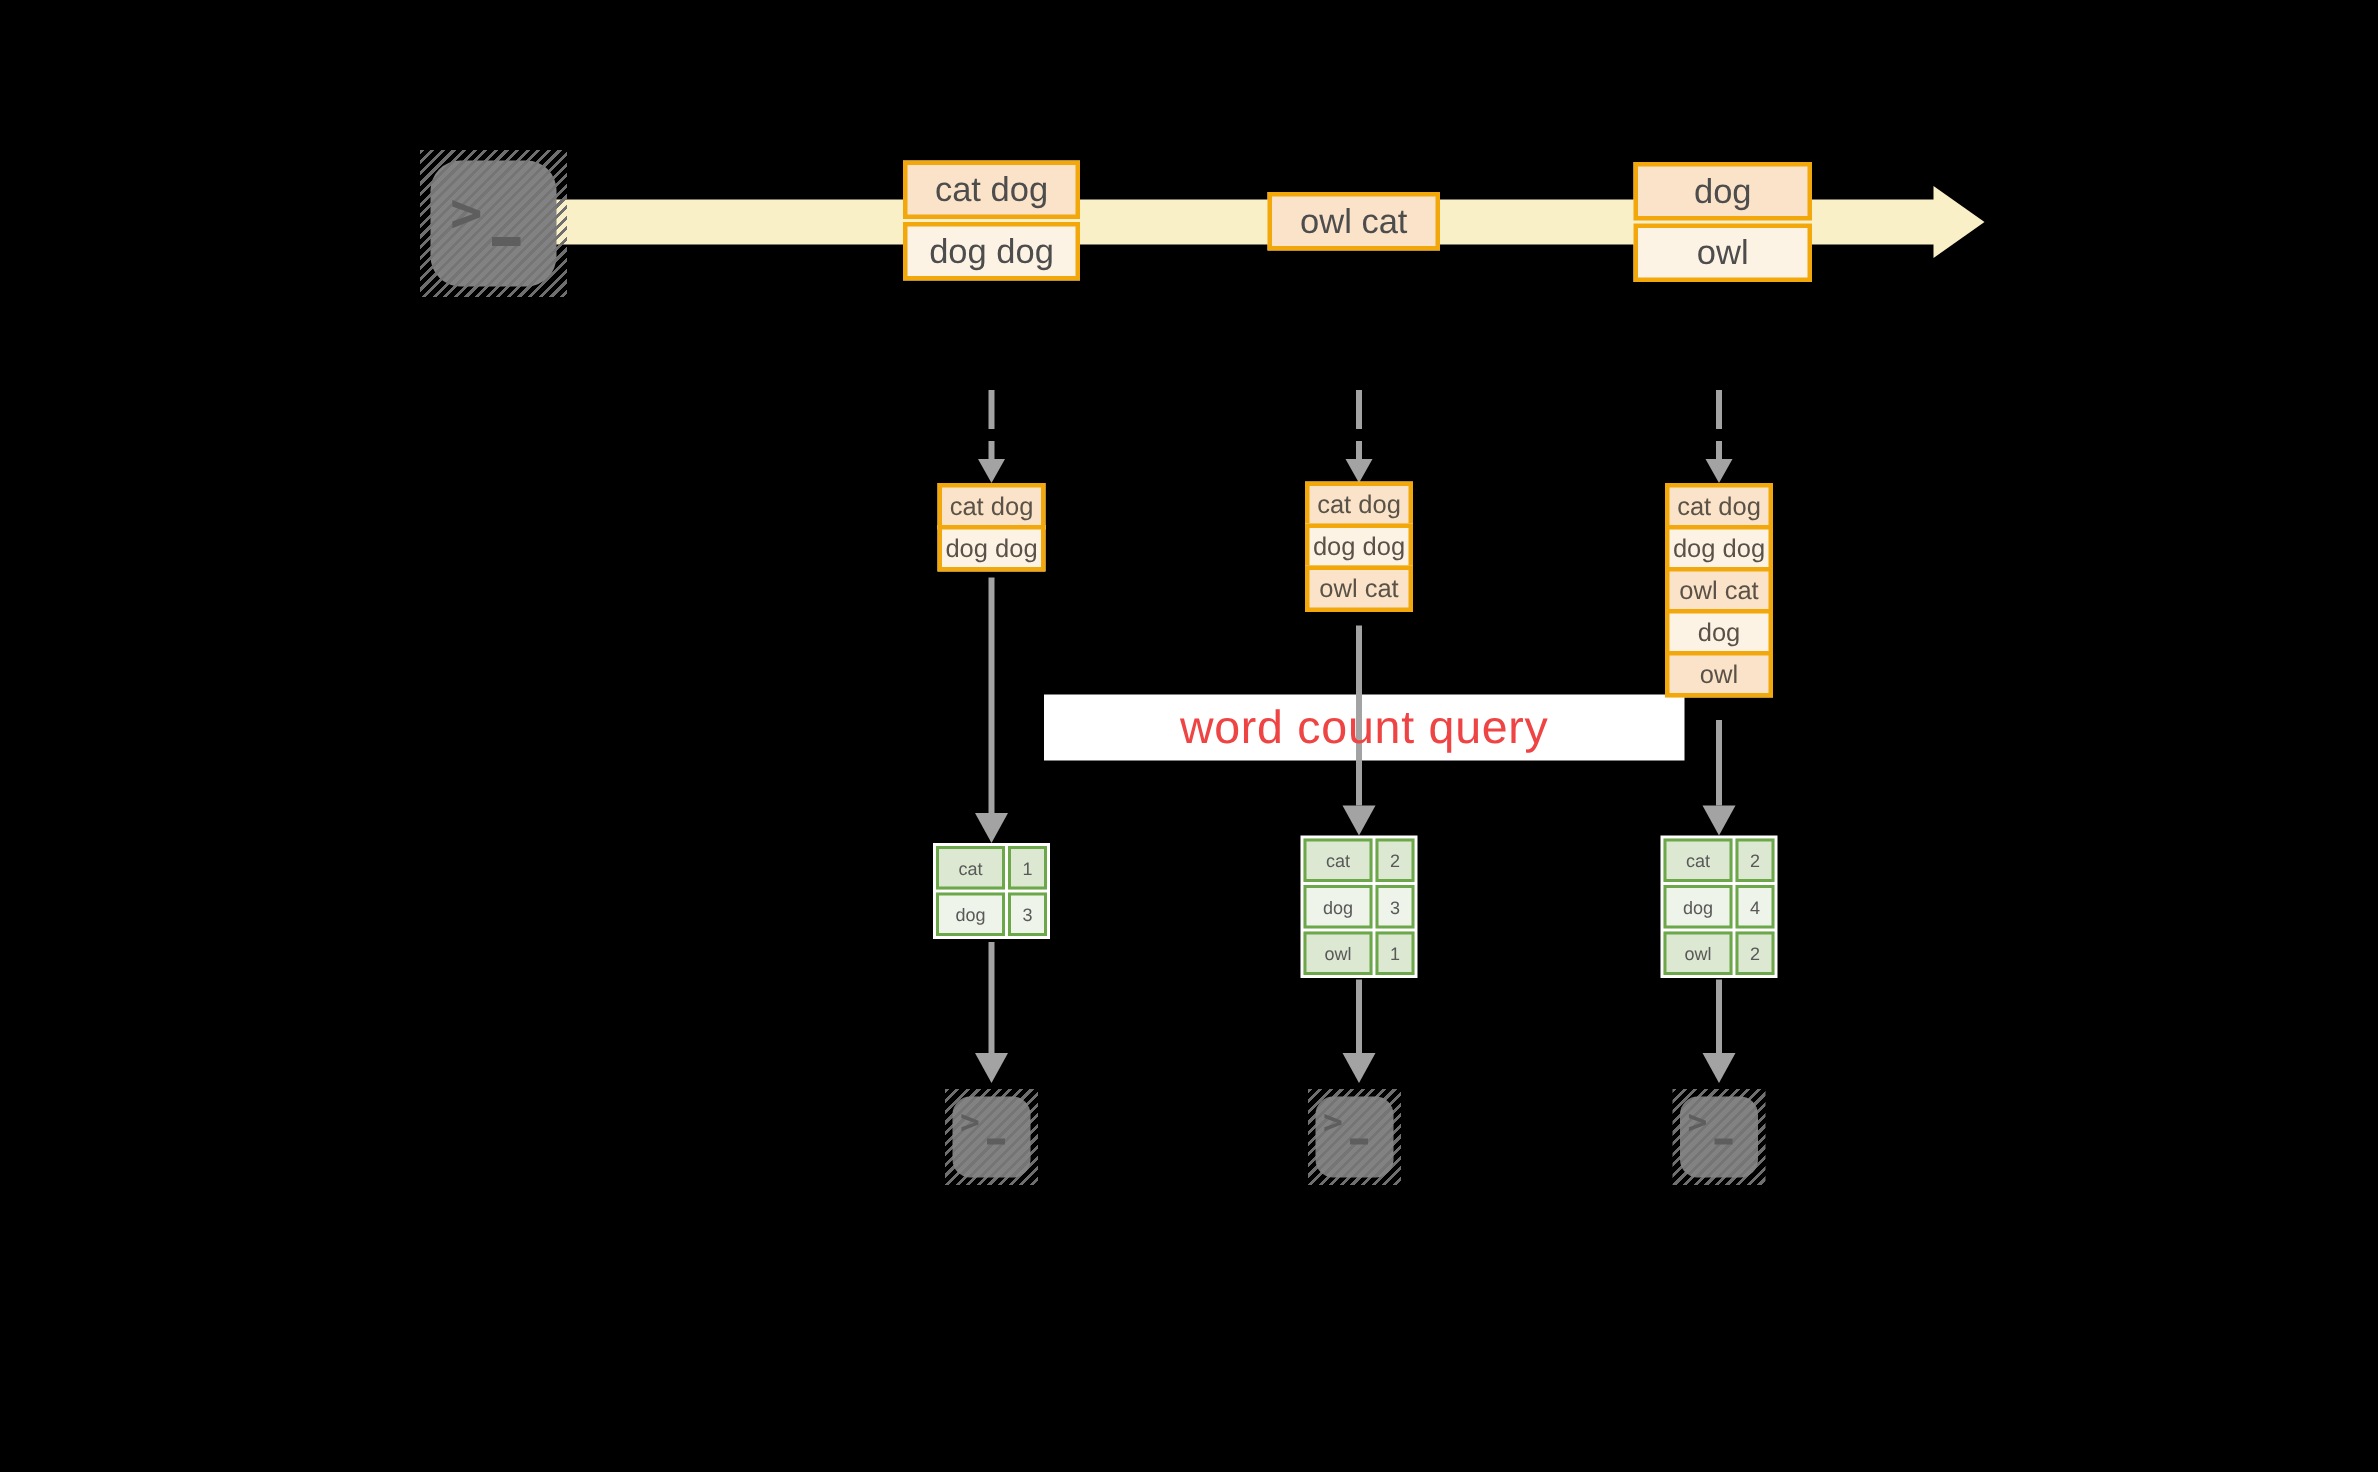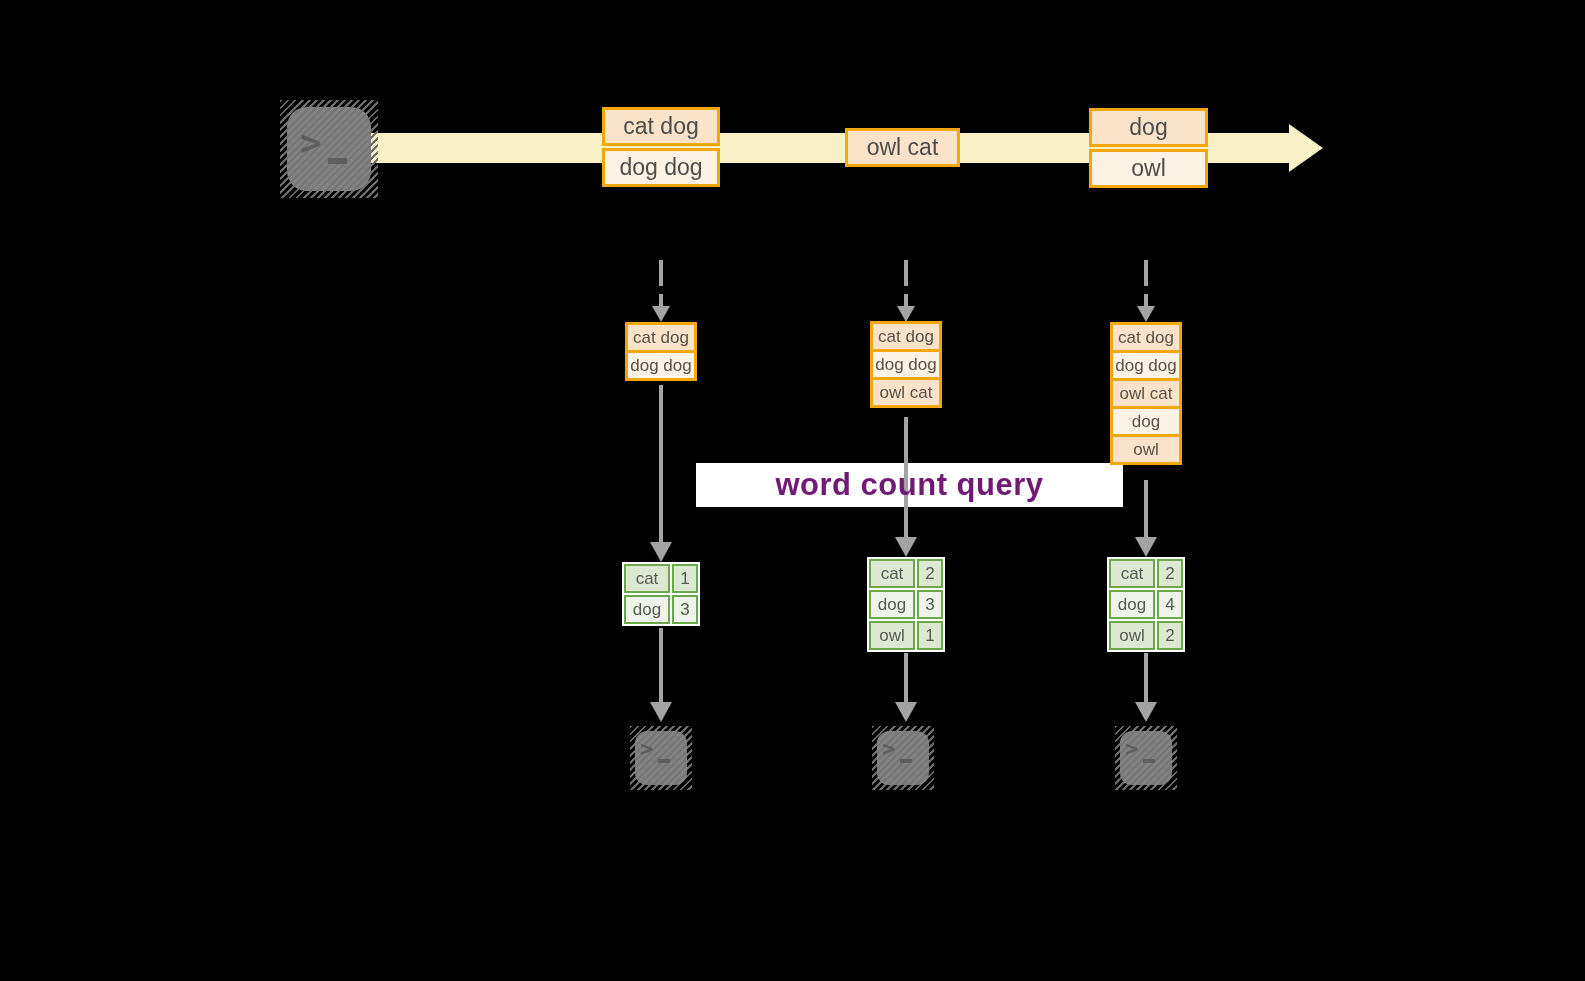--- a/index.html
+++ b/index.html
@@ -34,27 +34,27 @@
   .srow{height:31px;margin-top:-3px;border:3px solid #F2A70B;box-sizing:border-box;
         display:flex;align-items:center;justify-content:center;font-size:17px;color:#5A5248;}
   .srow:first-child{margin-top:0;}
   .stack1{left:625px;top:322px;}
   .stack2{left:870px;top:321px;}
   .stack3{left:1110px;top:322px;}
 
   
   .qlabel{position:absolute;left:696px;top:463px;width:427px;height:44px;background:#FFFFFF;
           display:flex;align-items:center;justify-content:center;}
-  .qlabel span{position:relative;z-index:3;font-size:31px;color:#701a75;letter-spacing:0.5px;font-weight:bold;}
+  .qlabel span{position:relative;z-index:3;font-size:31px;color:#ef4444;letter-spacing:0.5px;}
 
   
   .ctable{position:absolute;background:#FFFFFF;padding:2px;display:grid;
           grid-template-columns:46px 26px;gap:2px;z-index:2;}
   .cell{height:29px;border:2px solid #6CA74A;box-sizing:border-box;
-        display:flex;align-items:center;justify-content:center;font-size:17px;color:#595959;}
+        display:flex;align-items:center;justify-content:center;font-size:12px;color:#595959;}
   .gdark{background:#DCE8D2;}
   .glight{background:#EEF4E9;}
   .ctable1{left:622px;top:562px;}
   .ctable2{left:867px;top:557px;}
   .ctable3{left:1107px;top:557px;}
 
   
   .term{position:absolute;background:repeating-linear-gradient(135deg,#6F6F6F 0 2px,transparent 2px 5px);}
   .term-body{position:absolute;background:#828282;overflow:hidden;}
   .term-body::after{content:"";position:absolute;inset:0;

